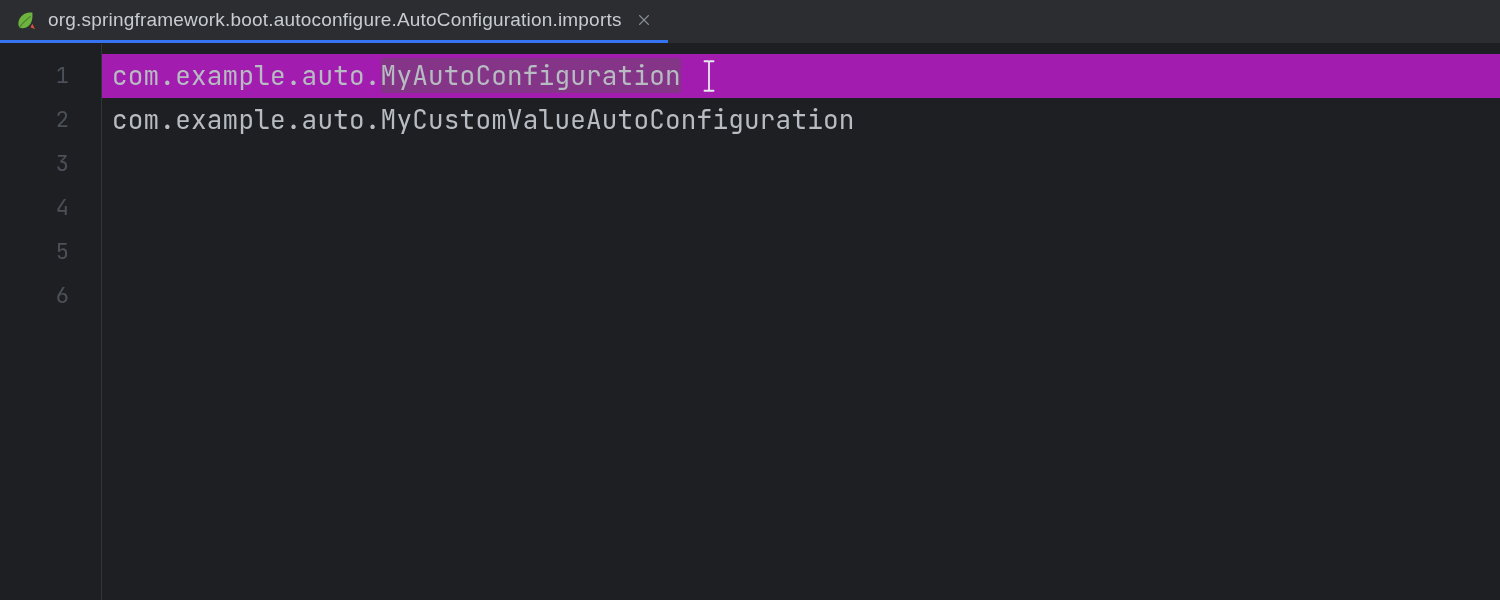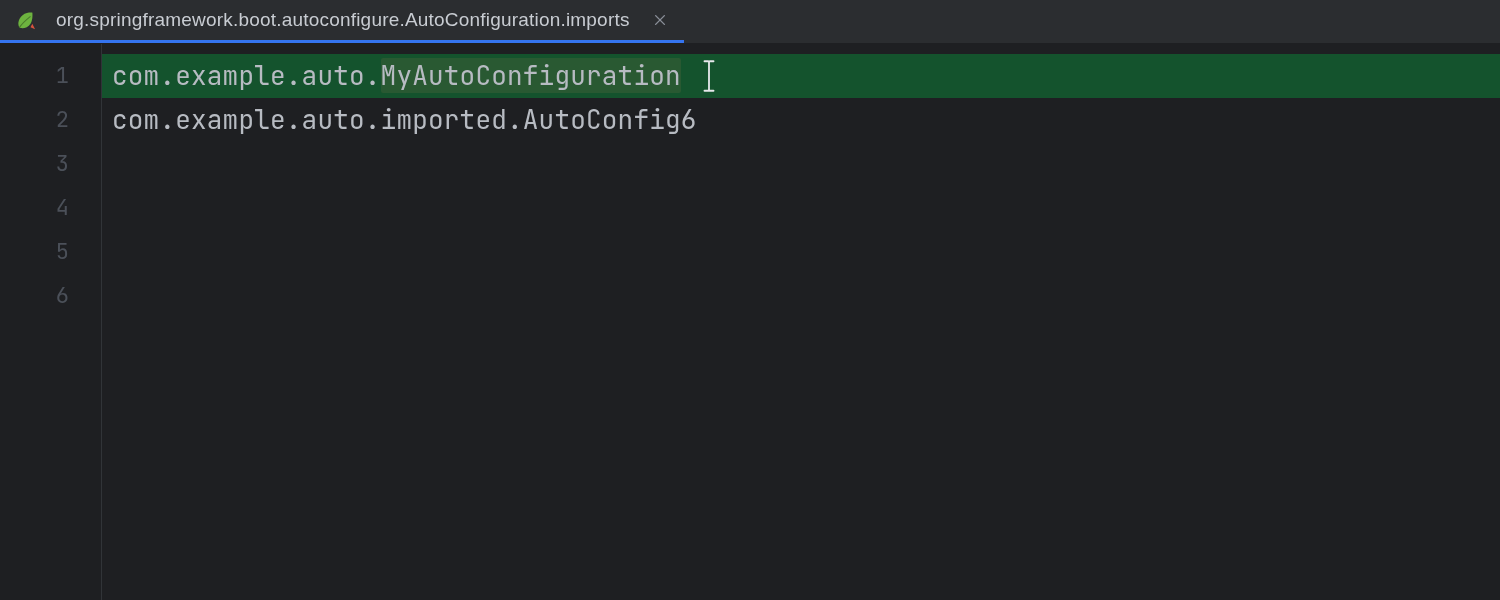--- a/index.html
+++ b/index.html
@@ -13,21 +13,21 @@
     display: flex;
     height: 44px;
     background: #2b2d30;
     align-items: stretch;
     border-bottom: 1px solid #1e1f22;
   }
   .tab {
     display: flex;
     align-items: center;
     padding: 0 14px;
-    gap: 20px;
+    gap: 12px;
     background: #2b2d30;
     border-bottom: 3px solid #3574f0;
     cursor: pointer;
     user-select: none;
   }
   .tab-icon {
     width: 22px;
     height: 22px;
     display: flex;
     align-items: center;
@@ -78,21 +78,21 @@
   }
   .code-line {
     height: 44px;
     line-height: 44px;
     padding-left: 10px;
     color: #b7bbc2;
     white-space: pre;
     letter-spacing: 0.2px;
   }
   .code-line.active {
-    background: #14532d;
+    background: #a21caf;
   }
   .highlight-token {
     background: rgba(80, 100, 60, 0.35);
     border-radius: 2px;
   }
   .caret-ibeam {
     position: absolute;
     top: 10px;
     left: 598px; 
     width: 18px;
@@ -130,21 +130,21 @@
   <div class="gutter">
     <div class="gutter-line">1</div>
     <div class="gutter-line">2</div>
     <div class="gutter-line">3</div>
     <div class="gutter-line">4</div>
     <div class="gutter-line">5</div>
     <div class="gutter-line">6</div>
   </div>
   <div class="code-area">
     <div class="code-line active"><span>com.example.auto.<span class="highlight-token">MyAutoConfiguration</span></span></div>
-    <div class="code-line">com.example.auto.imported.AutoConfig6</div>
+    <div class="code-line">com.example.auto.MyCustomValueAutoConfiguration</div>
     <div class="code-line"></div>
 
     <span class="caret-ibeam">
       <svg viewBox="0 0 12 30" width="14" height="34">
         <path d="M2 2 H5 M7 2 H10 M6 2 V28 M2 28 H5 M7 28 H10" stroke="#e6e8eb" stroke-width="1.6" stroke-linecap="round" fill="none"></path>
       </svg>
     </span>
   </div>
 </div>
 

